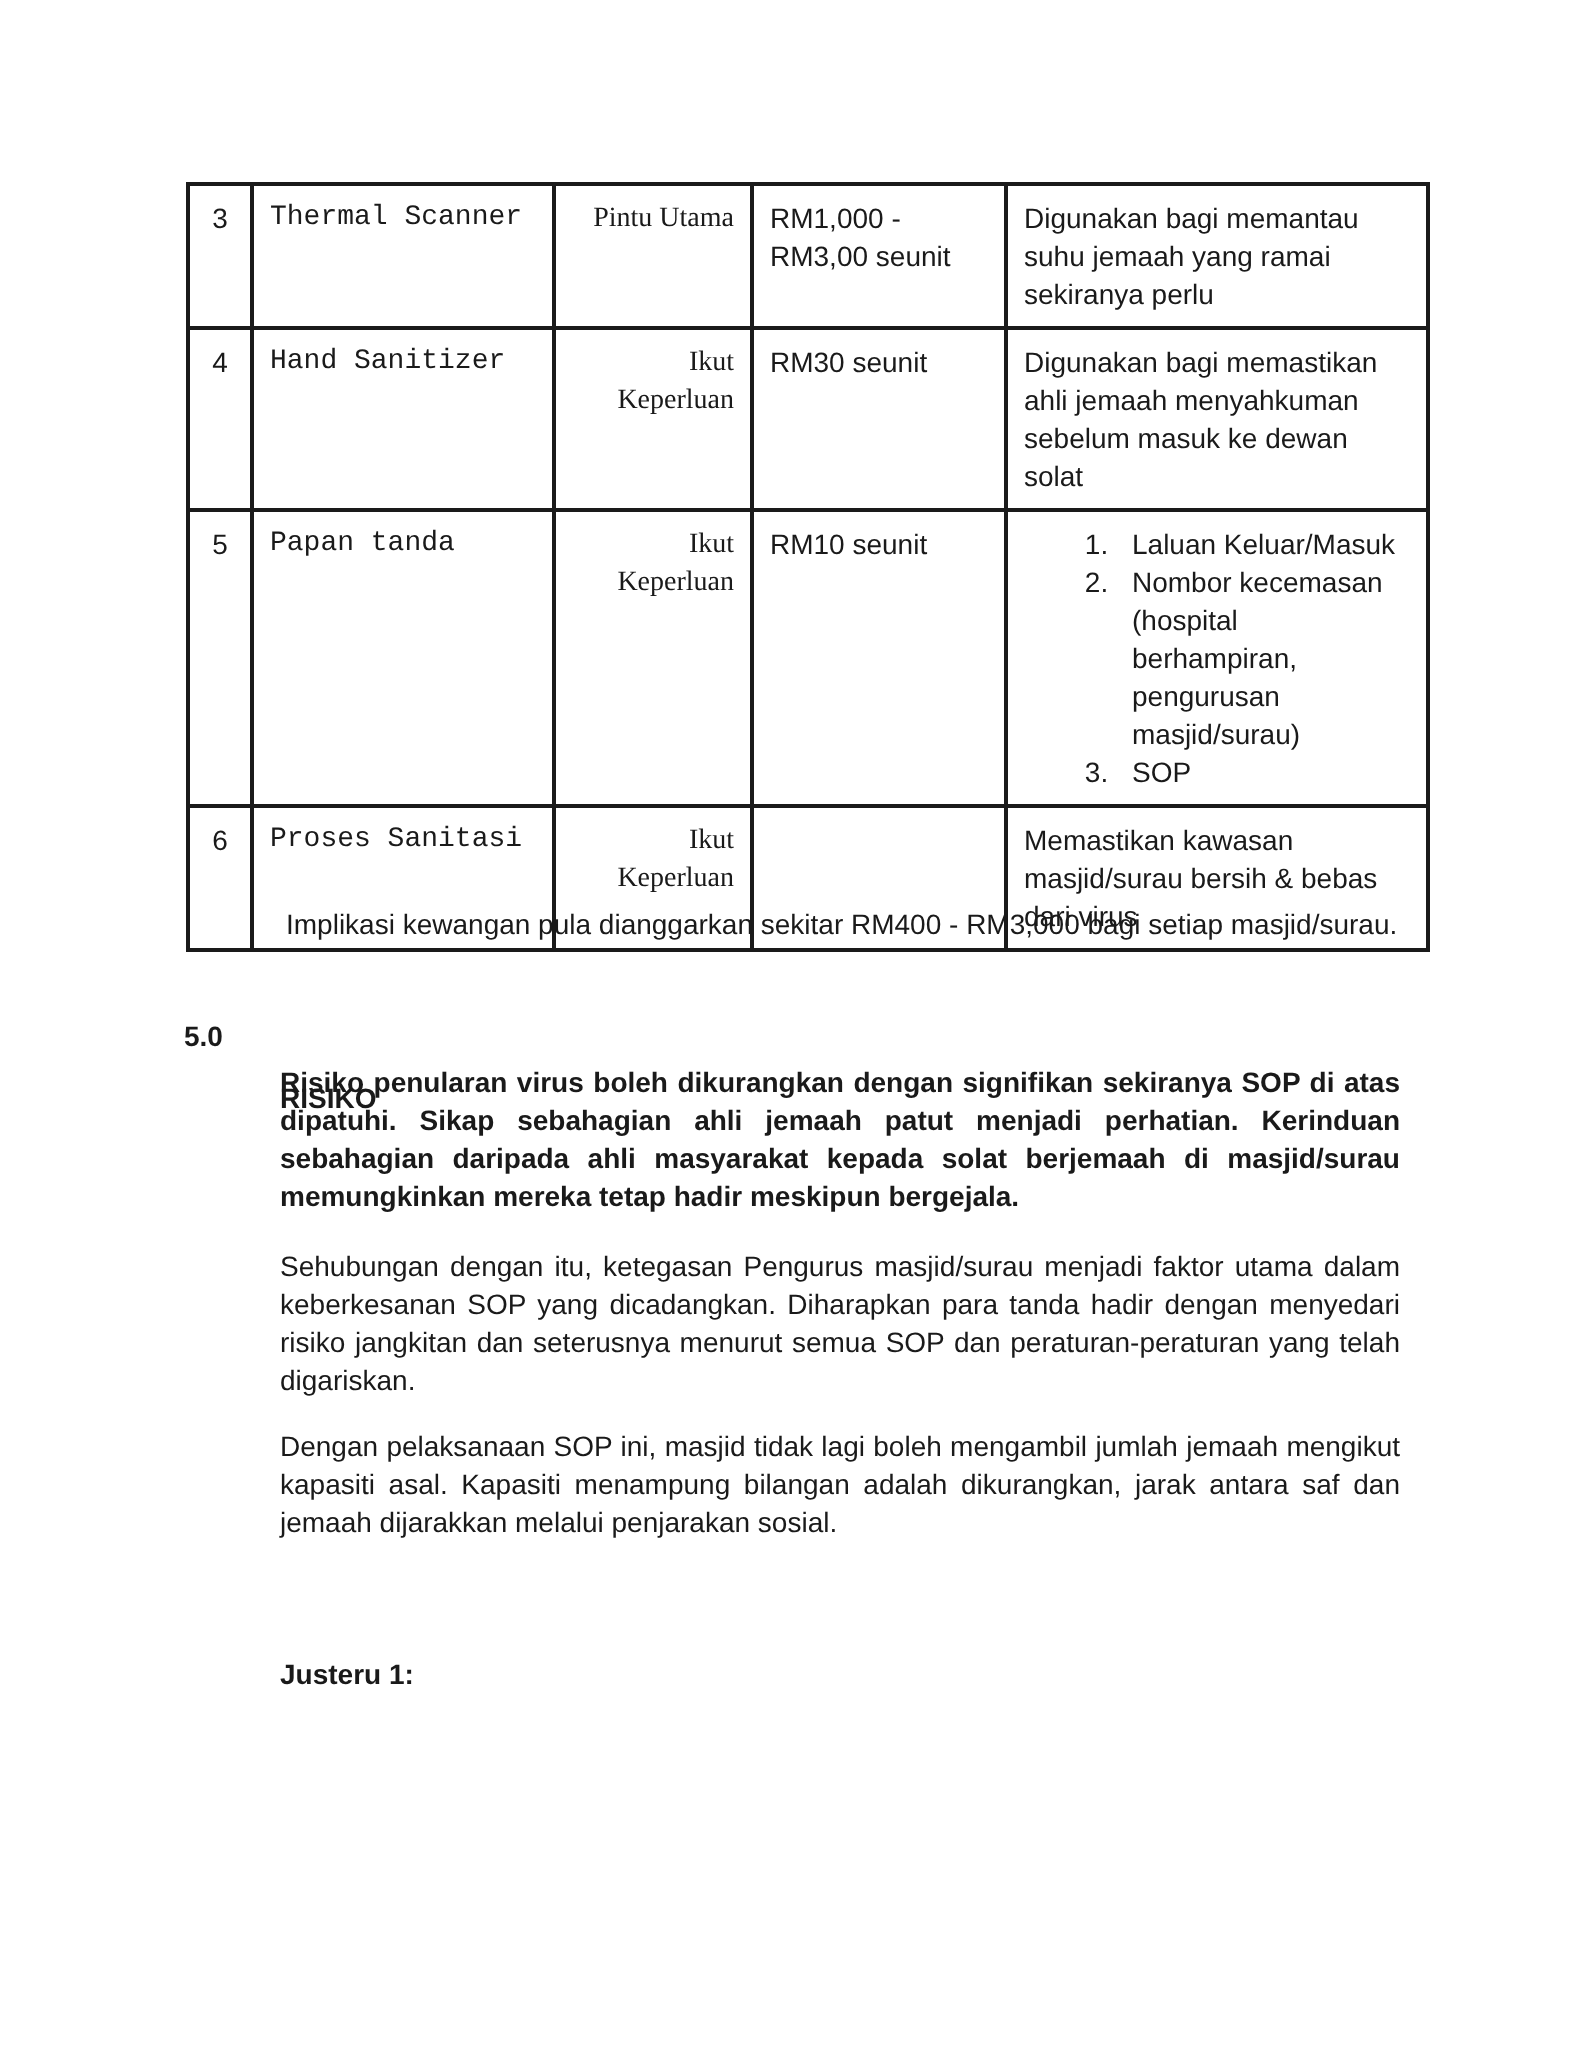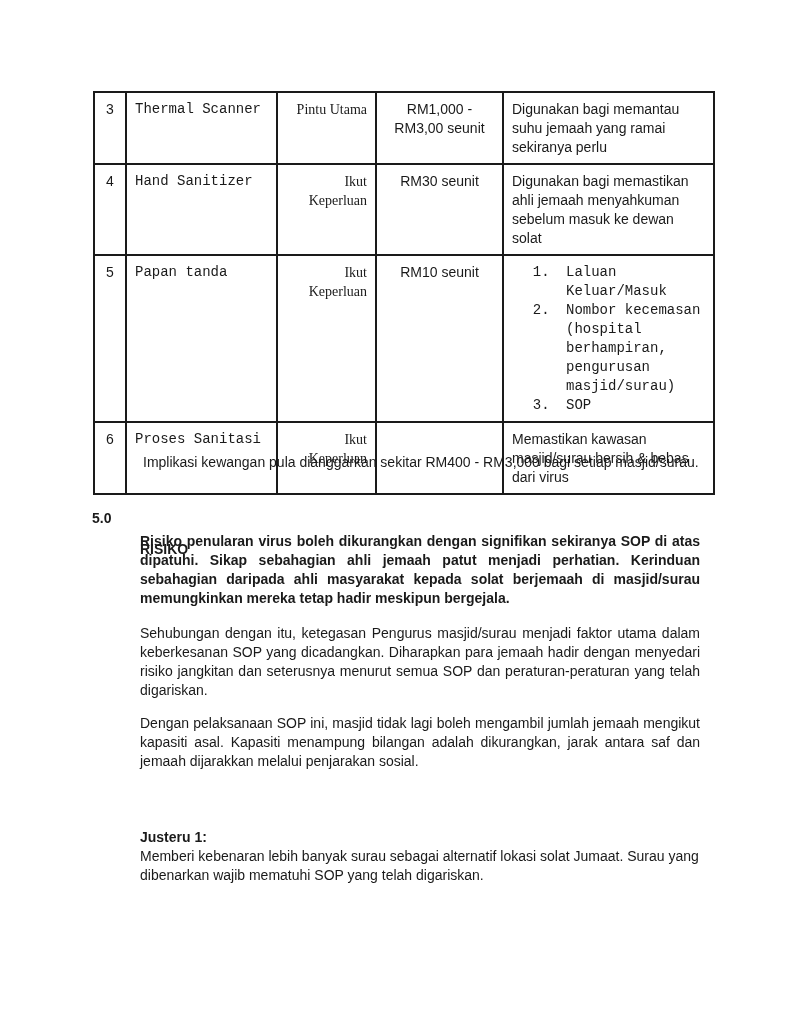--- a/index.html
+++ b/index.html
@@ -30,30 +30,29 @@
       line-height: 19px;
     }
     table.equip td {
       border: 2px solid #1a1a1a;
       vertical-align: top;
       padding: 7px 8px 6px 8px;
     }
     td.c-no { width: 14px; text-align: center; padding-left: 6px; padding-right: 6px; }
     td.c-item { width: 133px; font-family: Liberation Mono, monospace; }
     td.c-loc { width: 81px; text-align: right; font-family: Liberation Serif, serif; }
-    td.c-cost { width: 109px; text-align: center; }
+    td.c-cost { width: 109px; }
     td.c-note { }
     tr.r3 td { height: 57px; }
     tr.r4 td { height: 56px; }
     tr.r5 td { height: 113px; }
     tr.r6 td { height: 57px; }
     ol.sign-list {
       margin: 0;
       padding: 0 0 0 46px;
-      font-family: Liberation Mono, monospace;
     }
     ol.sign-list li {
       padding-left: 8px;
     }
     .implication {
       position: absolute;
       left: 143px;
       top: 453px;
       font-size: 14px;
       line-height: 19px;
@@ -146,19 +145,18 @@
     </tr>
   </tbody>
     </table>
 
   <div class="implication">Implikasi kewangan pula dianggarkan sekitar RM400 - RM3,000 bagi setiap masjid/surau.</div>
 
   <div class="section-num">5.0</div>
   <div class="section-title">RISIKO</div>
 
   <p class="para p1">Risiko penularan virus boleh dikurangkan dengan signifikan sekiranya SOP di atas dipatuhi. Sikap sebahagian ahli jemaah patut menjadi perhatian. Kerinduan sebahagian daripada ahli masyarakat kepada solat berjemaah di masjid/surau memungkinkan mereka tetap hadir meskipun bergejala.</p>
-  <p class="para p2">Sehubungan dengan itu, ketegasan Pengurus masjid/surau menjadi faktor utama dalam keberkesanan SOP yang dicadangkan. Diharapkan para jemaah hadir dengan menyedari risiko jangkitan dan seterusnya menurut semua SOP dan peraturan-peraturan yang telah digariskan.</p>
+  <p class="para p2">Sehubungan dengan itu, ketegasan Pengurus masjid/surau menjadi faktor utama dalam keberkesanan SOP yang dicadangkan. Diharapkan para tanda hadir dengan menyedari risiko jangkitan dan seterusnya menurut semua SOP dan peraturan-peraturan yang telah digariskan.</p>
   <p class="para p3">Dengan pelaksanaan SOP ini, masjid tidak lagi boleh mengambil jumlah jemaah mengikut kapasiti asal. Kapasiti menampung bilangan adalah dikurangkan, jarak antara saf dan jemaah dijarakkan melalui penjarakan sosial.</p>
 
   <div class="cad-title">Justeru 1:</div>
-  <p class="cad-body">Memberi kebenaran lebih banyak surau sebagai alternatif lokasi solat Jumaat. Surau yang dibenarkan wajib mematuhi SOP yang telah digariskan.</p>
 
 </div>
 
 </body></html>

